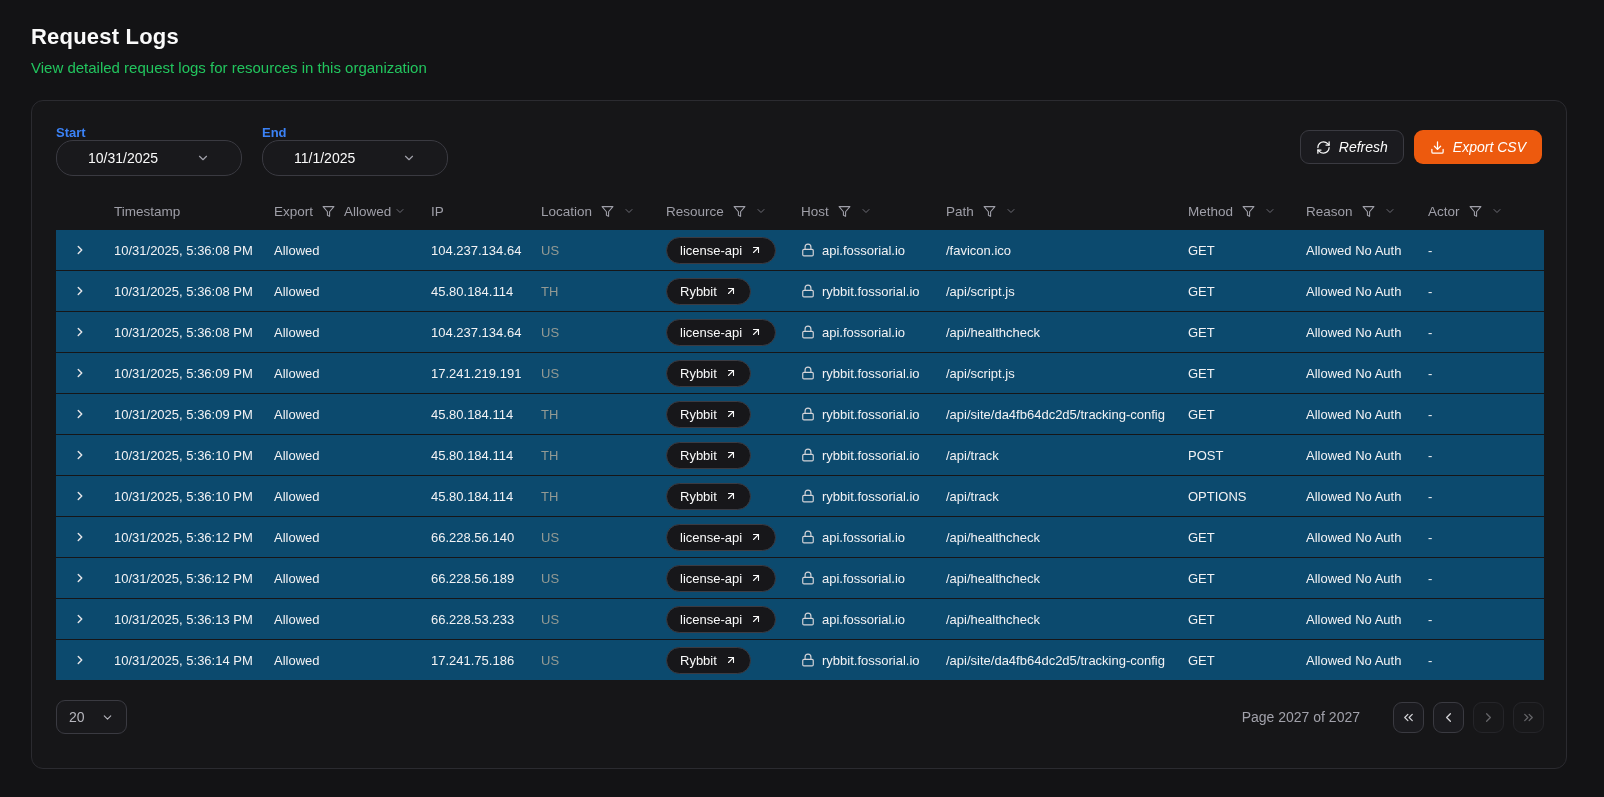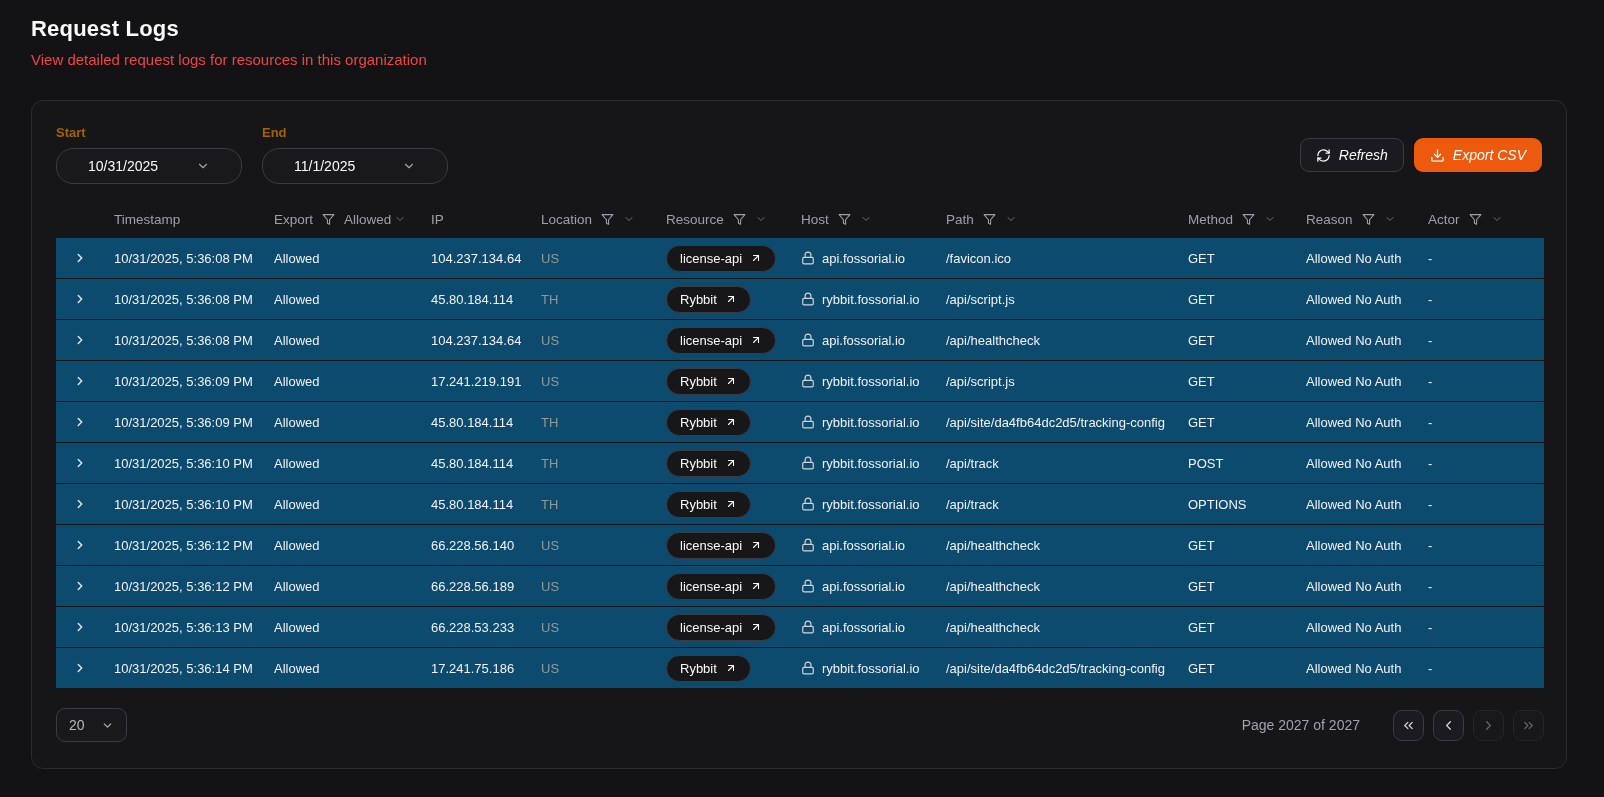--- a/index.html
+++ b/index.html
@@ -6,36 +6,36 @@
   html,body { width:1604px; height:797px; }
   body {
     background:#131315;
     color:#fafafa;
     font-family:"Liberation Sans", sans-serif;
     overflow:hidden;
     -webkit-font-smoothing:antialiased;
   }
   svg { display:block; }
 
-  .page-header { padding:16px 31px 0; }
+  .page-header { padding:24px 31px 0; }
   .page-title { font-size:22px; font-weight:700; letter-spacing:.2px; color:#fafafa; }
-  .page-subtitle { margin-top:9px; font-size:15px; color:#ef4444; }
+  .page-subtitle { margin-top:9px; font-size:15px; color:#22c55e; }
 
   .card {
     position:absolute; left:31px; top:100px; width:1536px; height:669px;
     background:#161618;
     border:1px solid #2b2b30;
     border-radius:12px;
     padding:24px;
   }
 
   
   .controls { display:flex; align-items:flex-start; }
   .field { display:flex; flex-direction:column; margin-right:20px; }
-  .field-label { font-size:13px; font-weight:600; margin-bottom:8px; color:#a16207; }
+  .field-label { font-size:13px; font-weight:600; color:#3b82f6; }
   .select {
     display:flex; align-items:center; justify-content:space-between;
     width:186px; height:36px; padding:0 31px;
     background:#19191c; border:1px solid #3a3a41; border-radius:17px;
     font-size:14px; color:#fafafa; cursor:pointer;
   }
   .select .chev { color:#a1a1aa; }
   .spacer { flex:1; }
   .actions { display:flex; gap:10px; align-self:flex-end; margin-bottom:12px; }
   .btn {

